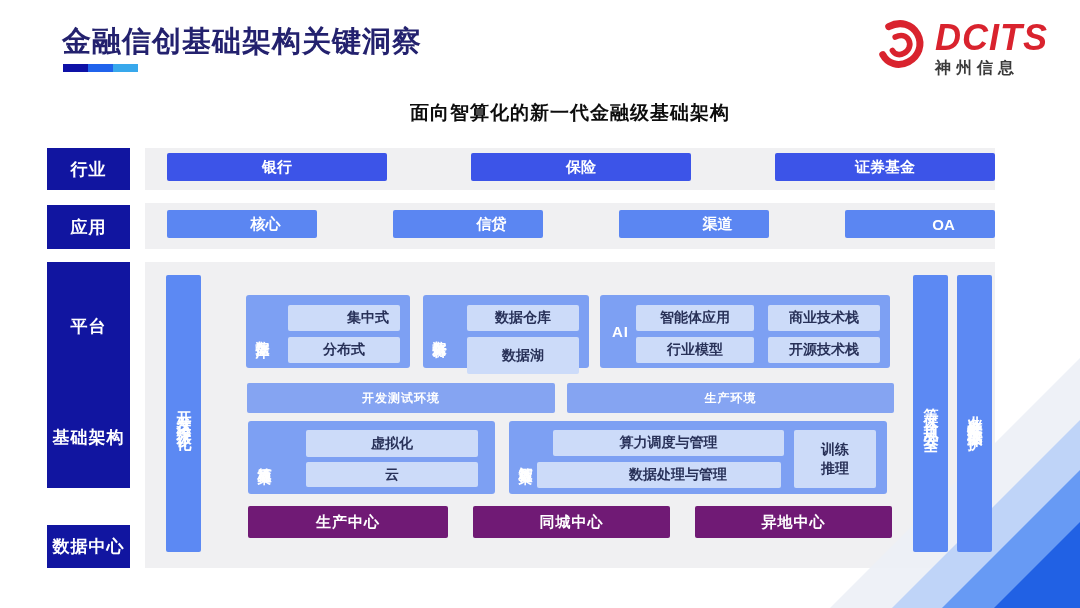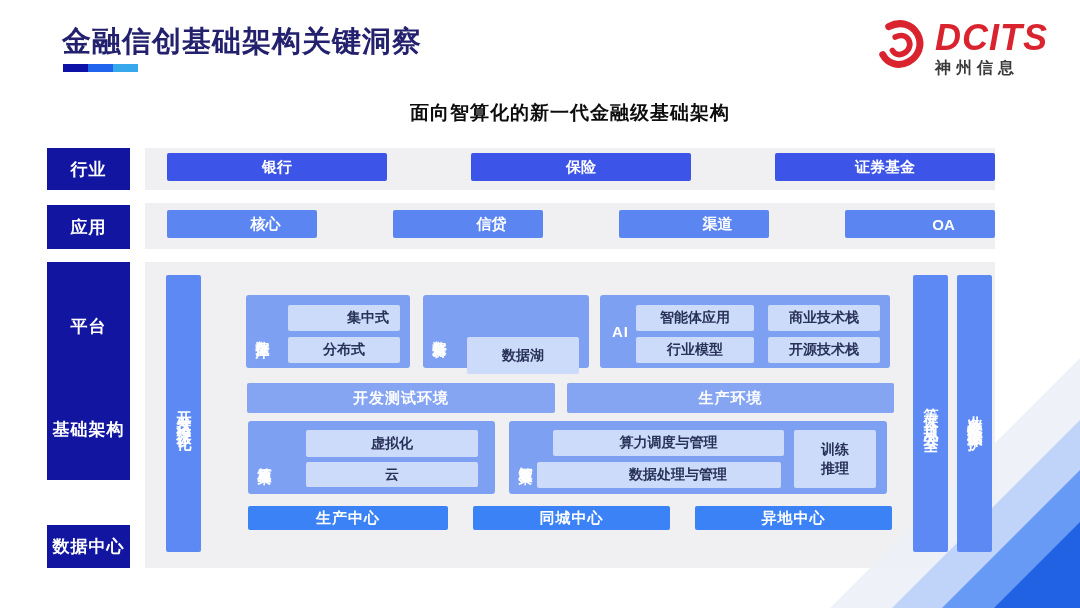--- a/index.html
+++ b/index.html
@@ -41,22 +41,22 @@
   
   .strip, .panel { position:absolute; left:145px; width:850px; background:#F0F0F2; z-index:0; }
 
   
   .blk {
     position:absolute; display:flex; align-items:center; justify-content:center;
     color:#fff; font-weight:bold; border-radius:2px; z-index:2;
   }
   .r1 { top:153px; height:28px; background:#3C54E8; font-size:15px; }
   .r2 { top:210px; height:28px; background:#5B86F2; font-size:15px;padding-left:47px; }
-  .widebar { top:383px; height:30px; background:#85A4F2; font-size:15px; letter-spacing:1px; }
-  .centerbtn { top:506px; height:24px; background:#3b82f6; font-size:15px; letter-spacing:1px; }
+  .widebar { top:383px; height:30px; background:#85A4F2; font-size:12px; letter-spacing:1px; }
+  .centerbtn { top:506px; height:32px; background:#701a75; font-size:15px; letter-spacing:1px; }
 
   
   .vbar {
     position:absolute; top:275px; height:277px; width:35px; background:#5C89F3;
     color:#fff; font-size:15px; font-weight:bold; border-radius:2px;
     display:flex; align-items:center; justify-content:center;
     writing-mode:vertical-rl; text-orientation:upright; letter-spacing:4px; z-index:4;
   }
 
   
@@ -107,21 +107,21 @@
 
   <div class="subtitle">面向智算化的新一代金融级基础架构</div>
 
   <div class="strip" style="top:148px;height:42px;"></div>
   <div class="strip" style="top:203px;height:46px;"></div>
   <div class="panel" style="top:262px;height:306px;"></div>
 
   <div class="navlabel" style="top:148px;height:42px;">行业</div>
   <div class="navlabel" style="top:205px;height:44px;">应用</div>
   <div class="navlabel" style="top:262px;height:128px;">平台</div>
-  <div class="navlabel" style="top:379px;height:101px;">基础架构</div>
+  <div class="navlabel" style="top:387px;height:101px;">基础架构</div>
   <div class="navlabel" style="top:525px;height:43px;">数据中心</div>
 
   <div class="blk r1" style="left:167px;width:220px;">银行</div>
   <div class="blk r1" style="left:471px;width:220px;">保险</div>
   <div class="blk r1" style="left:775px;width:220px;">证券基金</div>
 
   <div class="blk r2" style="left:167px;width:150px;">核心</div>
   <div class="blk r2" style="left:393px;width:150px;">信贷</div>
   <div class="blk r2" style="left:845px;width:150px;">OA</div>
   <div class="blk r2" style="left:619px;width:150px;">渠道</div>
@@ -129,20 +129,21 @@
   <div class="vbar" style="left:166px;">开发运维一体化</div>
 
   <div class="group" style="left:246px;top:295px;width:164px;height:73px;">
     <div class="glabel">数据库</div>
     <div class="lightbox" style="left:42px;top:10px;width:112px;height:26px;padding-left:48px;">集中式</div>
     <div class="lightbox" style="left:42px;top:42px;width:112px;height:26px;">分布式</div>
   </div>
 
   <div class="group" style="left:423px;top:295px;width:166px;height:73px;">
     <div class="glabel">数据分析</div>
+    <div class="lightbox" style="left:44px;top:10px;width:112px;height:26px;">数据仓库</div>
     <div class="lightbox" style="left:44px;top:42px;width:112px;height:37px;">数据湖</div>
   </div>
 
   <div class="group" style="left:600px;top:295px;width:290px;height:73px;">
     <div class="glabel hz" style="left:12px;">AI</div>
     <div class="lightbox" style="left:36px;top:10px;width:118px;height:26px;">智能体应用</div>
     <div class="lightbox" style="left:168px;top:10px;width:112px;height:26px;">商业技术栈</div>
     <div class="lightbox" style="left:36px;top:42px;width:118px;height:26px;">行业模型</div>
     <div class="lightbox" style="left:168px;top:42px;width:112px;height:26px;">开源技术栈</div>
   </div>

